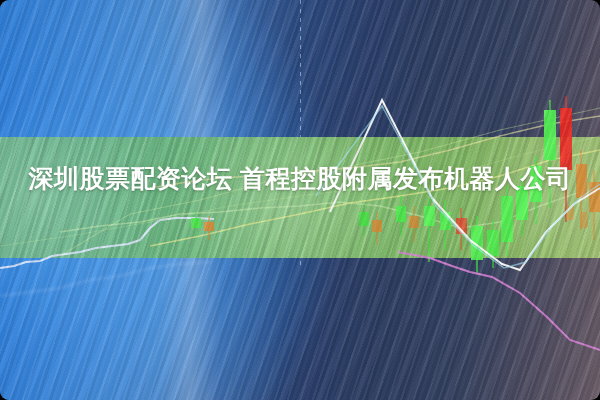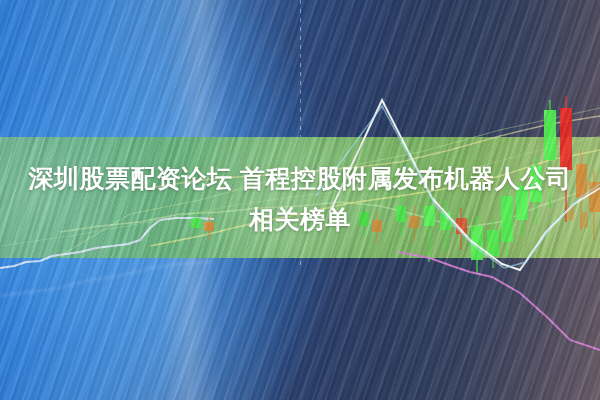--- a/index.html
+++ b/index.html
@@ -3,20 +3,21 @@
 <meta charset="utf-8">
 <style>
   * { margin:0; padding:0; box-sizing:border-box; }
   html,body { width:600px; height:400px; overflow:hidden; background:#000; }
 
   #stage {
     position:relative;
     width:600px; height:400px;
     overflow:hidden;
     font-family:"Liberation Sans","DejaVu Sans",sans-serif;
+    border-radius:9px;
   }
 
   
   .layer { position:absolute; inset:0; }
 
   .bg-base {
     background:
       radial-gradient(ellipse 70% 110% at 8% 55%, #3a8fe8 0%, #2f7fdc 28%, rgba(40,100,190,0) 70%),
       linear-gradient(100deg,
         #2d7cd4 0%,
@@ -251,16 +252,15 @@
     <polyline points="398,252 430,258 452,266 470,272 492,277 520,293 548,318 570,340 600,350" fill="none" stroke="#d882d8" stroke-width="2" opacity=".9" filter="url(#soft)"></polyline>
 
     <polyline points="0,296 30,292 60,288 90,280 120,276 150,268 180,264 210,262" fill="none" stroke="#bcd8ff" stroke-width="1.4" opacity=".35" filter="url(#soft2)"></polyline>
   </svg>
 
   <div class="layer streaks"></div>
   <div class="layer streaks-soft"></div>
 
   <div class="headline">
     <span>深圳股票配资论坛 首程控股附属发布机器人公司</span>
-    <span class="l2">相关榜单</span>
   </div>
 
 </div>
 
 </body></html>

